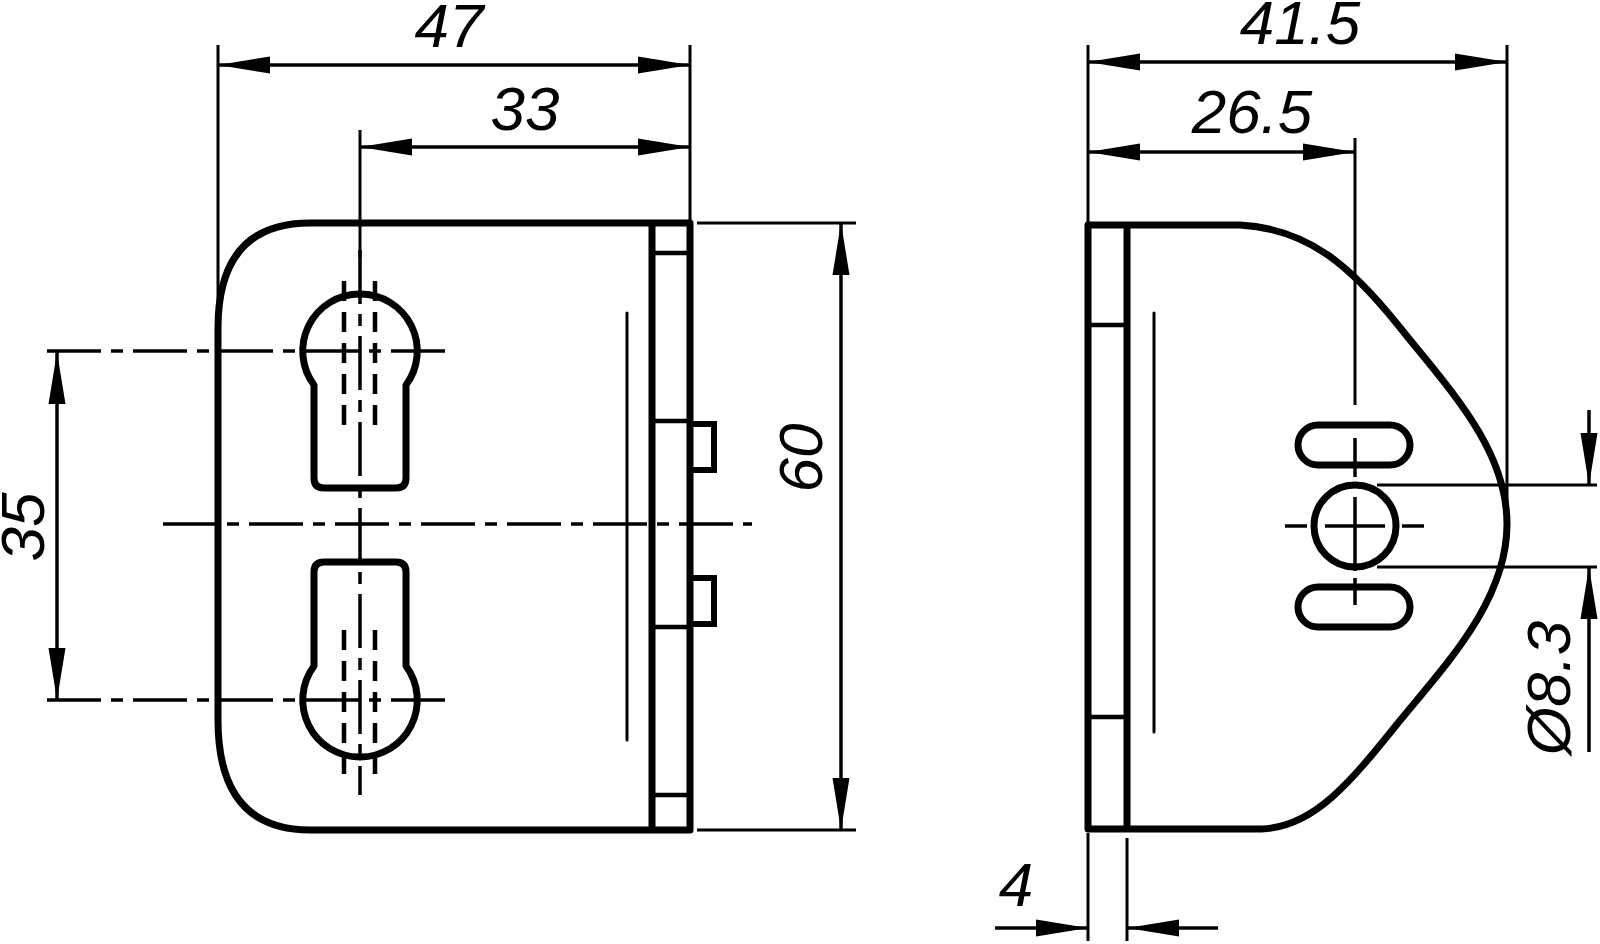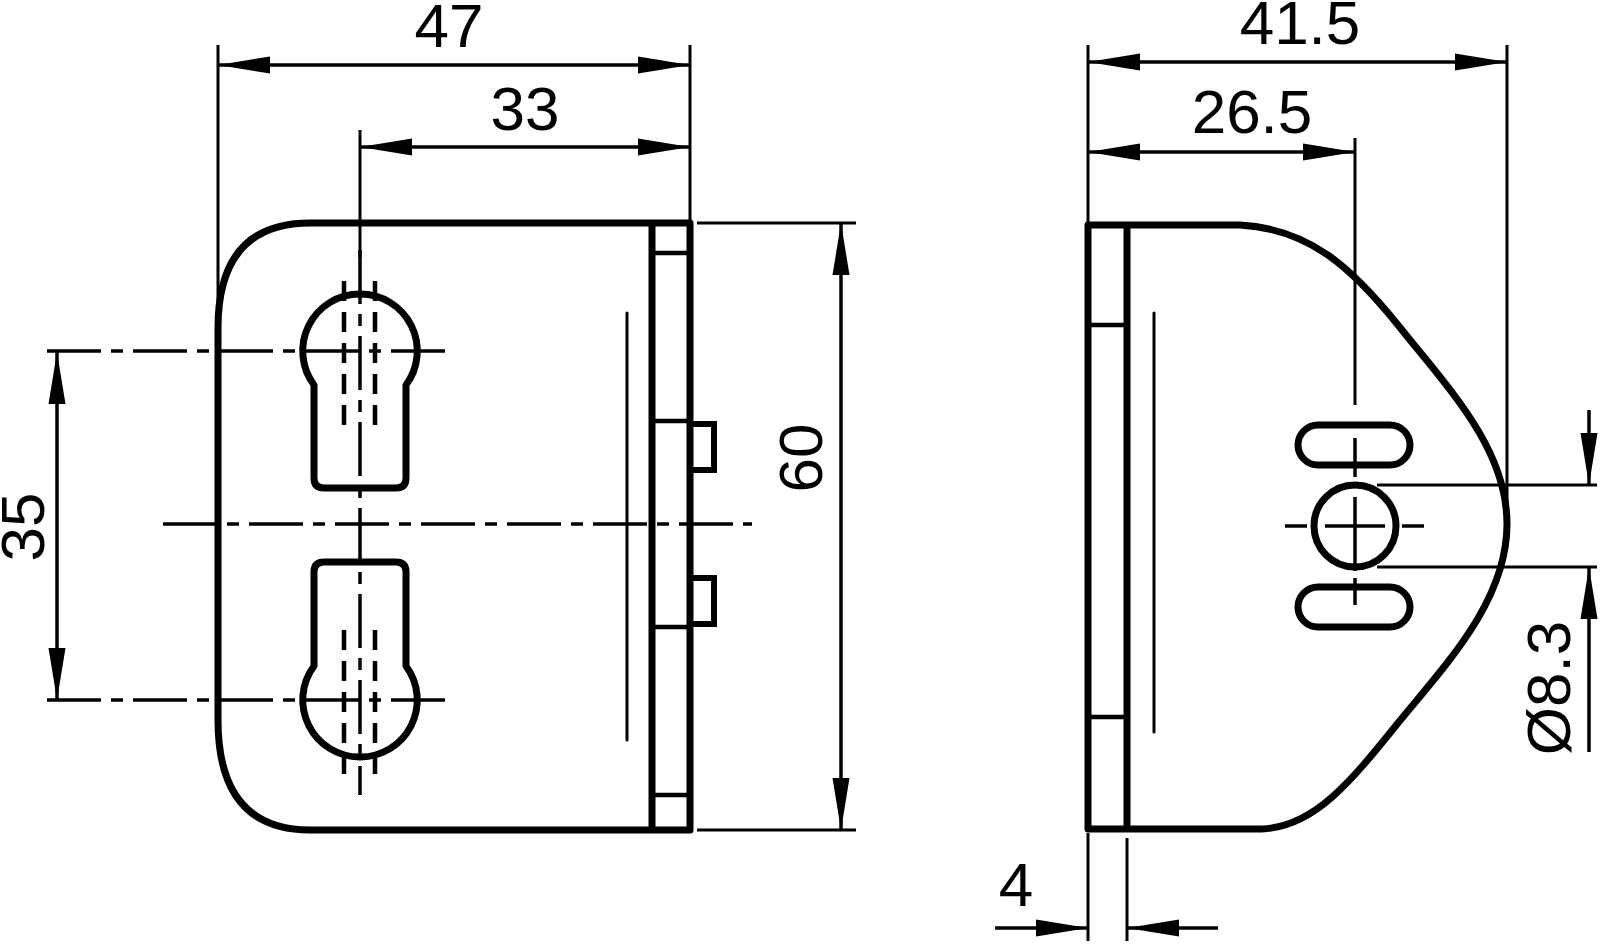--- a/index.html
+++ b/index.html
@@ -9,20 +9,21 @@
     width: 1600px;
     height: 944px;
     overflow: hidden;
     font-family: "Liberation Sans", sans-serif;
   }
   .stage {
     position: relative;
     width: 1428px;
     height: 944px;
     background: #ffffff;
+    font-style: italic;
   }
   svg { display: block; }
   .outline   { fill: none; stroke: #000; stroke-width: 7;   stroke-linecap: round; stroke-linejoin: round; }
   .edge      { fill: none; stroke: #000; stroke-width: 7;   stroke-linecap: butt; }
   .tab       { fill: none; stroke: #000; stroke-width: 6;   stroke-linejoin: miter; }
   .tick      { fill: none; stroke: #000; stroke-width: 4.5; stroke-linecap: butt; }
   .thinline  { fill: none; stroke: #000; stroke-width: 3;   stroke-linecap: round; }
   .center    { fill: none; stroke: #000; stroke-width: 3.5; stroke-dasharray: 54 10 12 10; }
   .centerseg { fill: none; stroke: #000; stroke-width: 3.5; }
   .hidden-ln { fill: none; stroke: #000; stroke-width: 4.5; stroke-dasharray: 20 11; }

